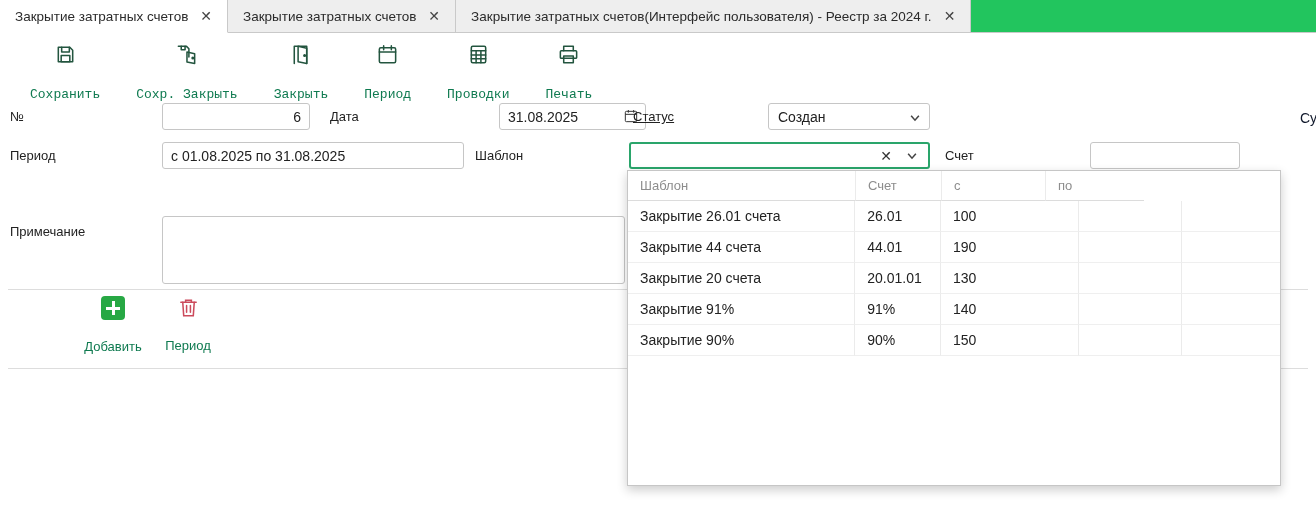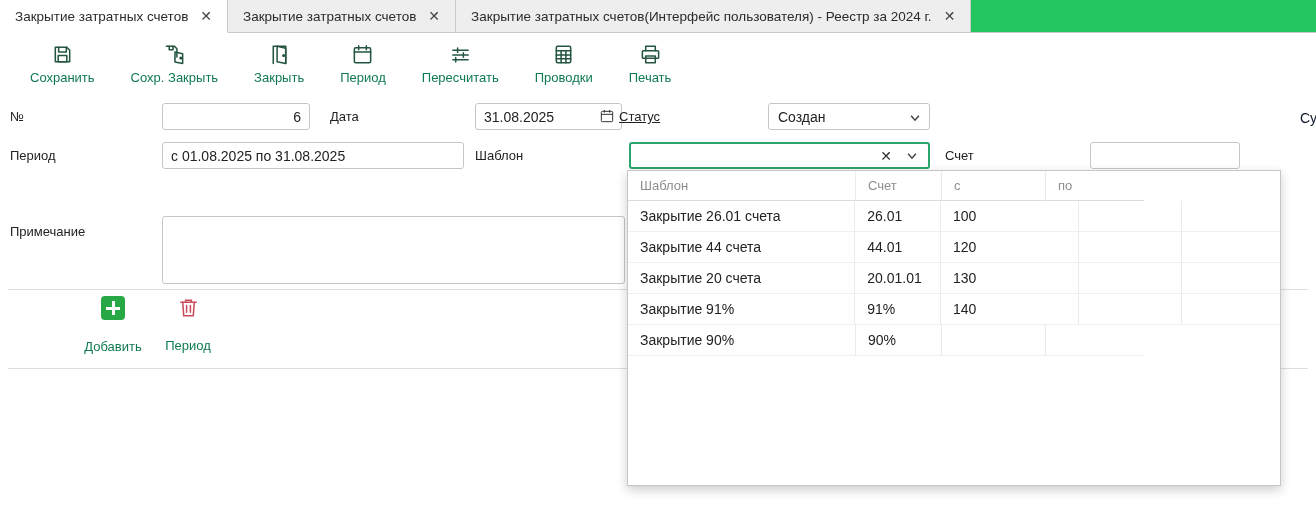--- a/index.html
+++ b/index.html
@@ -11,30 +11,30 @@
   .tabbar { position:absolute; left:0; top:0; width:1316px; height:33px; background:#22c55e;
             border-bottom:1px solid #c9c9c9; display:flex; }
   .tab { display:flex; align-items:center; gap:12px; padding:0 15px; font-size:13.5px; color:#2b2b2b;
          border-right:1px solid #c9c9c9; background:#eeeeee; cursor:pointer; white-space:nowrap; }
   .tab.active { background:#fff; border-bottom:1px solid #fff; margin-bottom:-1px; }
   .tab .x { color:#444; font-size:14px; line-height:1; }
 
   
   .toolbar { position:absolute; left:0; top:34px; width:1316px; height:60px;
              display:flex; align-items:flex-start; padding:9px 0 0 30px; gap:36px; }
-  .tool { display:flex; flex-direction:column; align-items:center; gap:4px; cursor:pointer; }
+  .tool { display:flex; flex-direction:column; align-items:center; gap:21px; cursor:pointer;font-family:Liberation Mono, monospace; }
   .tool svg { width:23px; height:23px; stroke:#23553f; fill:none; stroke-width:1.6; stroke-linejoin:round; stroke-linecap:round; }
   .tool .tlabel { font-size:13px; color:#0f7a50; white-space:nowrap; }
 
   
   .flabel { position:absolute; font-size:13px; color:#222; line-height:27px; white-space:nowrap; }
   .tinput { position:absolute; height:27px; border:1px solid #c6c6c6; border-radius:3px;
             font-size:14px; color:#222; padding:0 8px; font-family:inherit; background:#fff; outline:none; }
   .num { text-align:right; }
-  .datewrap { position:absolute; height:18px; }
+  .datewrap { position:absolute; height:18px;margin-left:24px; }
   .datewrap input { width:100%; height:27px; border:1px solid #c6c6c6; border-radius:3px;
             font-size:14px; color:#222; padding:0 30px 0 8px; font-family:inherit; outline:none; }
   .datewrap svg { position:absolute; right:7px; top:5px; width:16px; height:16px;
             stroke:#333; fill:none; stroke-width:1.5; }
   .selectbox { position:absolute; height:27px; border:1px solid #c6c6c6; border-radius:3px;
             background:#fff; display:flex; align-items:center; padding:0 28px 0 9px;
             font-size:14px; color:#222; cursor:pointer; }
   .selectbox svg, .combobox svg { width:12px; height:12px; stroke:#444; fill:none; stroke-width:1.8; }
   .selectbox .chev { position:absolute; right:8px; top:8px; }
   .combobox { position:absolute; height:27px; border:2px solid #2aa56b; border-radius:3px;
@@ -120,27 +120,20 @@
     <div class="tool">
       <svg viewBox="0 0 24 24">
         <rect x="3.5" y="5" width="17" height="15.5" rx="1.5"></rect>
           <path d="M3.5 9.5h17"></path>
           <path d="M8 3v4M16 3v4"></path>
       </svg>
       <span class="tlabel">Период</span>
     </div>
     <div class="tool">
       <svg viewBox="0 0 24 24">
-        <path d="M4 7.5h16M4 12.5h16M4 17.5h16"></path>
-          <path d="M9 5.2v4.6M15 10.2v4.6M7 15.2v4.6"></path>
-      </svg>
-      <span class="tlabel">Пересчитать</span>
-    </div>
-    <div class="tool">
-      <svg viewBox="0 0 24 24">
         <rect x="4.5" y="3.5" width="15" height="17" rx="1.5"></rect>
           <path d="M4.5 8h15"></path>
         <path d="M9.5 8v12.5M14.5 8v12.5"></path>
           <path d="M4.5 12.5h15M4.5 16.5h15"></path>
       </svg>
       <span class="tlabel">Проводки</span>
     </div>
     <div class="tool">
       <svg viewBox="0 0 24 24">
         <path d="M7 8V3.5h10V8"></path>
@@ -157,21 +150,21 @@
   <span class="flabel" style="left:330px; top:103px;">Дата</span>
   <div class="datewrap" style="left:475px; top:103px; width:147px;">
     <input value="31.08.2025" style="">
     <svg viewBox="0 0 24 24">
       <rect x="3.5" y="5" width="17" height="15.5" rx="1.5"></rect>
         <path d="M3.5 9.5h17"></path>
         <path d="M8 3v4M16 3v4"></path>
     </svg>
   </div>
 
-  <span class="flabel" style="left:619px; top:103px;text-decoration:underline;">Статус</span>
+  <span class="flabel" style="left:633px; top:103px;text-decoration:underline;">Статус</span>
   <div class="selectbox" style="left:768px; top:103px; width:162px;">
     <span>Создан</span>
     <svg class="chev" viewBox="0 0 14 14">
         <path d="M2.5 4.5l4.5 5 4.5-5"></path>
       </svg>
   </div>
 
   <span class="flabel" style="left:10px; top:142px;">Период</span>
   <input class="tinput" style="left: 162px; top: 142px; width: 302px;" value="с 01.08.2025 по 31.08.2025">
 
@@ -220,40 +213,41 @@
     <div class="drow dbody-row">
       <div class="dcell c0">Закрытие 26.01 счета</div>
       <div class="dcell c1">26.01</div>
       <div class="dcell c2">100</div>
       <div class="dcell c3"></div>
       <div class="dcell c4"></div>
     </div>
     <div class="drow dbody-row">
       <div class="dcell c0">Закрытие 44 счета</div>
       <div class="dcell c1">44.01</div>
-      <div class="dcell c2">120</div>
+      <div class="dcell c2">190</div>
       <div class="dcell c3"></div>
       <div class="dcell c4"></div>
     </div>
     <div class="drow dbody-row">
       <div class="dcell c0">Закрытие 20 счета</div>
       <div class="dcell c1">20.01.01</div>
       <div class="dcell c2">130</div>
       <div class="dcell c3"></div>
       <div class="dcell c4"></div>
     </div>
     <div class="drow dbody-row">
       <div class="dcell c0">Закрытие 91%</div>
       <div class="dcell c1">91%</div>
       <div class="dcell c2">140</div>
       <div class="dcell c3"></div>
       <div class="dcell c4"></div>
     </div>
     <div class="drow dbody-row">
       <div class="dcell c0">Закрытие 90%</div>
       <div class="dcell c1">90%</div>
+      <div class="dcell c2">150</div>
       <div class="dcell c3"></div>
       <div class="dcell c4"></div>
     </div>
     <div class="dfill"></div>
   </div>
 
 </div>
 
 </body></html>

